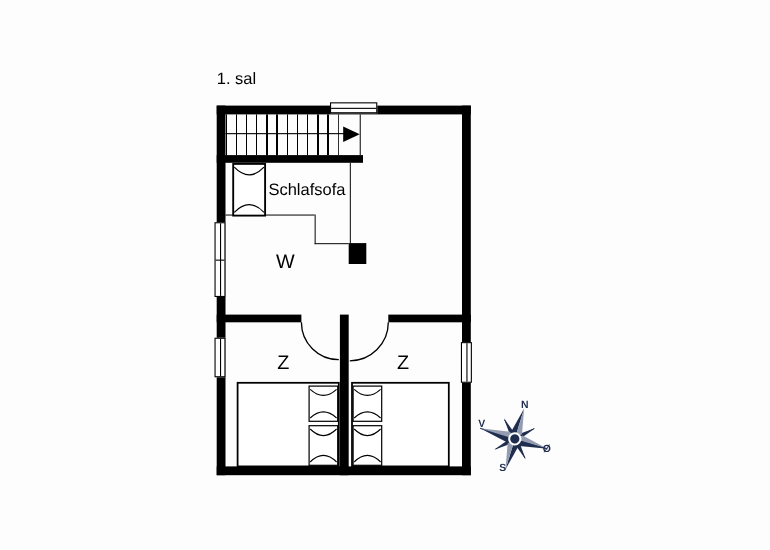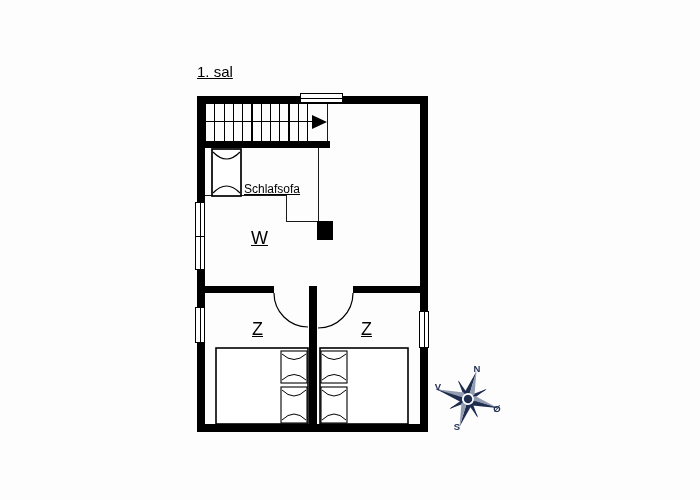--- a/index.html
+++ b/index.html
@@ -14,23 +14,23 @@
     width:700px;height:500px;background:var(--bg);
     font-family:"Liberation Sans", sans-serif;
     position:relative;overflow:hidden;
   }
   .wall{position:absolute;background:var(--wall);z-index:2;}
   .thin{position:absolute;background:var(--line);z-index:1;}
   .window{position:absolute;background:#fff;border:1px solid #000;box-sizing:border-box;z-index:3;}
   .win-mid-h{position:absolute;left:0;right:0;top:4px;height:1px;background:#000;}
   .win-mid-v{position:absolute;top:0;bottom:0;left:4px;width:1px;background:#000;}
   .win-cross{position:absolute;left:0;right:0;height:1px;background:#000;}
-  .label{position:absolute;color:#000;z-index:5;white-space:nowrap;text-decoration:underline;}
+  .label{position:absolute;color:#000;z-index:5;white-space:nowrap;}
   .title{left:197px;top:63px;font-size:15px;}
-  .lbl-schlafsofa{left:244px;top:182px;font-size:12px;}
+  .lbl-schlafsofa{left:244px;top:164px;font-size:15px;}
   .lbl-w{left:251px;top:228px;font-size:18px;}
   .lbl-z-left{left:252px;top:319px;font-size:18px;}
   .lbl-z-right{left:361px;top:319px;font-size:18px;}
   .stair-risers{
     position:absolute;left:205px;top:104px;width:103px;height:37px;z-index:1;
     background:repeating-linear-gradient(to right,#000 0,#000 1.2px,transparent 1.2px,transparent 9.27px);
   }
   .stair-midline{position:absolute;left:205px;top:121px;width:108px;height:1.4px;background:#000;z-index:1;}
   .stair-arrow{
     position:absolute;left:312px;top:115px;width:0;height:0;z-index:1;

